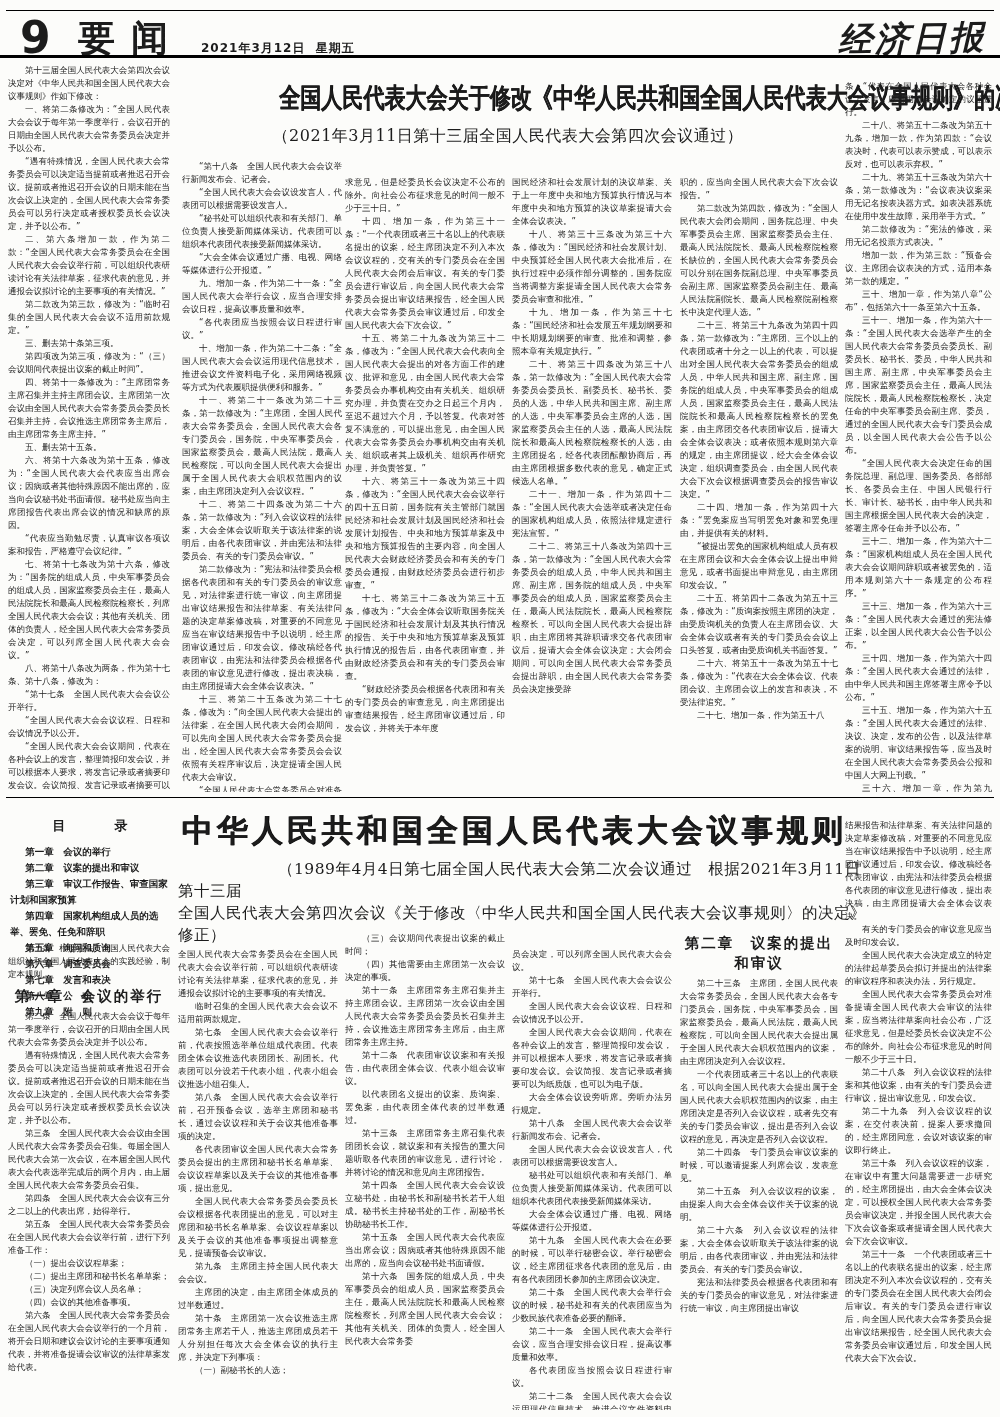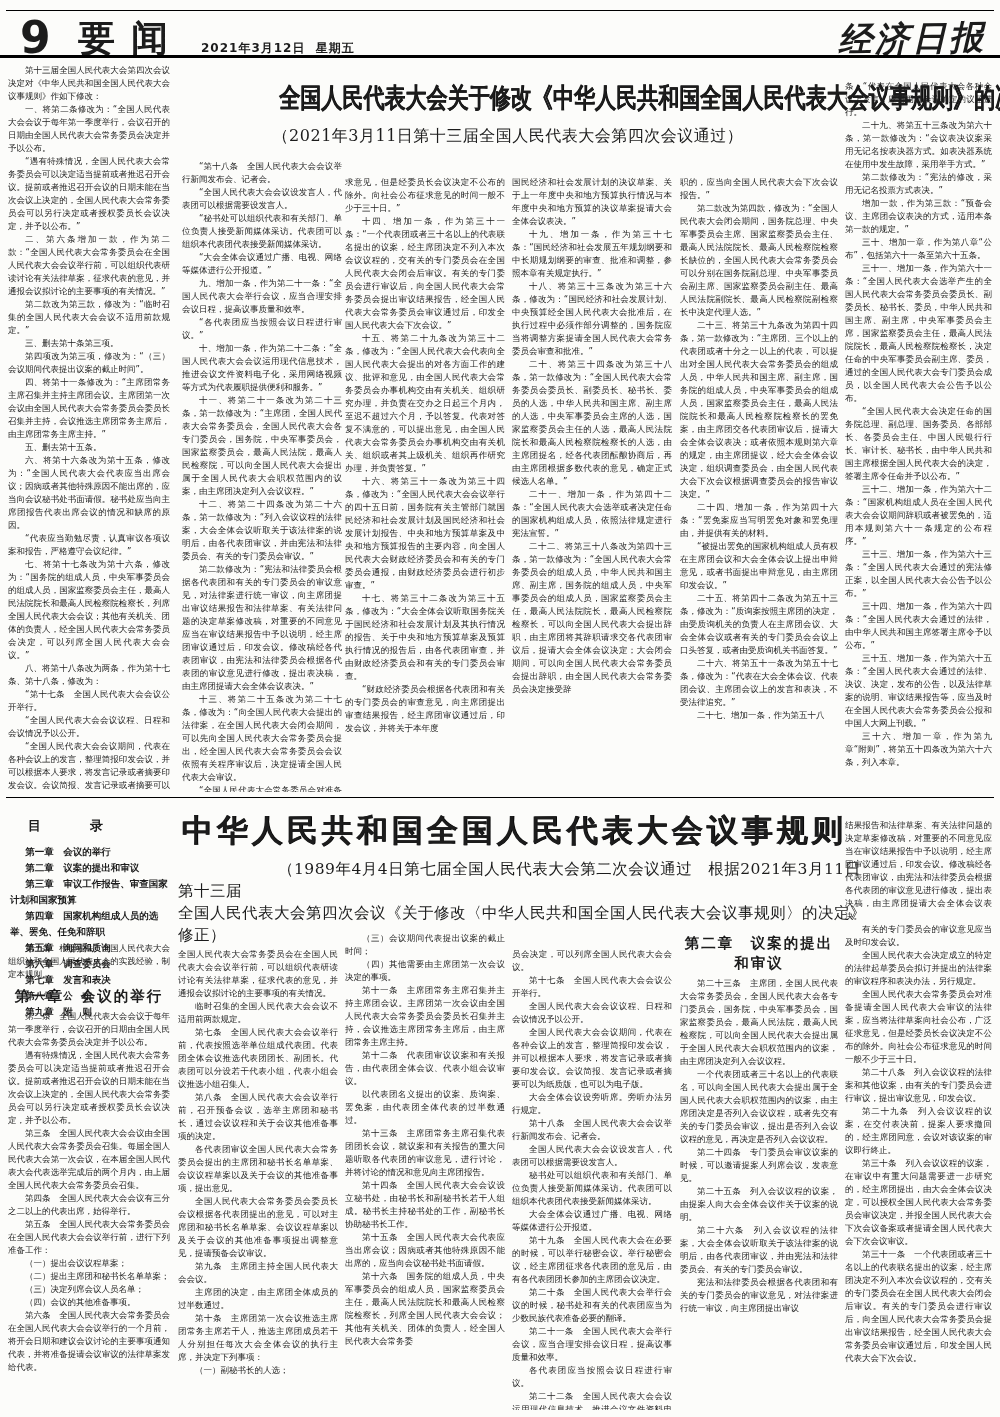--- a/index.html
+++ b/index.html
@@ -27,21 +27,21 @@
   .h2sub div{margin:0;}
   
   .col{font-size:8.5px;line-height:13px;text-align:justify;overflow:hidden;
        text-justify:inter-character;}
   .col p{margin:0;text-indent:2em;}
   .col p.noind{text-indent:0;margin-top:16px;}
   .col .chap{font-weight:bold;font-size:14.5px;line-height:20px;text-align:center;
              margin:5px 0 4px 0;text-indent:0;letter-spacing:2px;}
   
   .toc{font-size:9.5px;line-height:16px;font-weight:600;}
-  .toc-head{text-align:left;font-size:13px;font-weight:900;letter-spacing:18px;
+  .toc-head{text-align:center;font-size:13px;font-weight:900;letter-spacing:18px;
             margin-bottom:10px;padding-left:18px;}
   .toc-item{text-indent:1.6em;}
 </style>
 </head>
 <body>
 
 <div class="abs rule" style="left:6px;top:10px;width:988px;height:1px;"></div>
 <div class="abs pagenum" style="left:20px;top:16px;">9</div>
 <div class="abs secname" style="left:78px;top:22px;">要闻</div>
 <div class="abs dateline" style="left:201px;top:40px;">
@@ -90,38 +90,39 @@
 <div class="abs col" style="left:345px;top:160px;width:160px;height:632px;">
     <p class="noind">求意见，但是经委员长会议决定不公布的除外。向社会公布征求意见的时间一般不少于三十日。”</p>
     <p>十四、增加一条，作为第三十一条：“一个代表团或者三十名以上的代表联名提出的议案，经主席团决定不列入本次会议议程的，交有关的专门委员会在全国人民代表大会闭会后审议。有关的专门委员会进行审议后，向全国人民代表大会常务委员会提出审议结果报告，经全国人民代表大会常务委员会审议通过后，印发全国人民代表大会下次会议。”</p>
     <p>十五、将第二十九条改为第三十二条，修改为：“全国人民代表大会代表向全国人民代表大会提出的对各方面工作的建议、批评和意见，由全国人民代表大会常务委员会办事机构交由有关机关、组织研究办理，并负责在交办之日起三个月内，至迟不超过六个月，予以答复。代表对答复不满意的，可以提出意见，由全国人民代表大会常务委员会办事机构交由有关机关、组织或者其上级机关、组织再作研究办理，并负责答复。”</p>
     <p>十六、将第三十一条改为第三十四条，修改为：“全国人民代表大会会议举行的四十五日前，国务院有关主管部门就国民经济和社会发展计划及国民经济和社会发展计划报告、中央和地方预算草案及中央和地方预算报告的主要内容，向全国人民代表大会财政经济委员会和有关的专门委员会通报，由财政经济委员会进行初步审查。”</p>
     <p>十七、将第三十二条改为第三十五条，修改为：“大会全体会议听取国务院关于国民经济和社会发展计划及其执行情况的报告、关于中央和地方预算草案及预算执行情况的报告后，由各代表团审查，并由财政经济委员会和有关的专门委员会审查。</p>
     <p>“财政经济委员会根据各代表团和有关的专门委员会的审查意见，向主席团提出审查结果报告，经主席团审议通过后，印发会议，并将关于本年度</p>
   </div>
 <div class="abs col" style="left:512px;top:160px;width:160px;height:632px;">
     <p class="noind">国民经济和社会发展计划的决议草案、关于上一年度中央和地方预算执行情况与本年度中央和地方预算的决议草案提请大会全体会议表决。”</p>
+    <p>十八、将第三十三条改为第三十六条，修改为：“国民经济和社会发展计划、中央预算经全国人民代表大会批准后，在执行过程中必须作部分调整的，国务院应当将调整方案提请全国人民代表大会常务委员会审查和批准。”</p>
     <p>十九、增加一条，作为第三十七条：“国民经济和社会发展五年规划纲要和中长期规划纲要的审查、批准和调整，参照本章有关规定执行。”</p>
-    <p>十八、将第三十三条改为第三十六条，修改为：“国民经济和社会发展计划、中央预算经全国人民代表大会批准后，在执行过程中必须作部分调整的，国务院应当将调整方案提请全国人民代表大会常务委员会审查和批准。”</p>
     <p>二十、将第三十四条改为第三十八条，第一款修改为：“全国人民代表大会常务委员会委员长、副委员长、秘书长、委员的人选，中华人民共和国主席、副主席的人选，中央军事委员会主席的人选，国家监察委员会主任的人选，最高人民法院院长和最高人民检察院检察长的人选，由主席团提名，经各代表团酝酿协商后，再由主席团根据多数代表的意见，确定正式候选人名单。”</p>
     <p>二十一、增加一条，作为第四十二条：“全国人民代表大会选举或者决定任命的国家机构组成人员，依照法律规定进行宪法宣誓。”</p>
     <p>二十二、将第三十八条改为第四十三条，第一款修改为：“全国人民代表大会常务委员会的组成人员，中华人民共和国主席、副主席，国务院的组成人员，中央军事委员会的组成人员，国家监察委员会主任，最高人民法院院长，最高人民检察院检察长，可以向全国人民代表大会提出辞职，由主席团将其辞职请求交各代表团审议后，提请大会全体会议决定；大会闭会期间，可以向全国人民代表大会常务委员会提出辞职，由全国人民代表大会常务委员会决定接受辞</p>
   </div>
 <div class="abs col" style="left:680px;top:160px;width:158px;height:632px;">
     <p class="noind">职的，应当向全国人民代表大会下次会议报告。”</p>
     <p>第二款改为第四款，修改为：“全国人民代表大会闭会期间，国务院总理、中央军事委员会主席、国家监察委员会主任、最高人民法院院长、最高人民检察院检察长缺位的，全国人民代表大会常务委员会可以分别在国务院副总理、中央军事委员会副主席、国家监察委员会副主任、最高人民法院副院长、最高人民检察院副检察长中决定代理人选。”</p>
     <p>二十三、将第三十九条改为第四十四条，第一款修改为：“主席团、三个以上的代表团或者十分之一以上的代表，可以提出对全国人民代表大会常务委员会的组成人员，中华人民共和国主席、副主席，国务院的组成人员，中央军事委员会的组成人员，国家监察委员会主任，最高人民法院院长和最高人民检察院检察长的罢免案，由主席团交各代表团审议后，提请大会全体会议表决；或者依照本规则第六章的规定，由主席团提议，经大会全体会议决定，组织调查委员会，由全国人民代表大会下次会议根据调查委员会的报告审议决定。”</p>
     <p>二十四、增加一条，作为第四十六条：“罢免案应当写明罢免对象和罢免理由，并提供有关的材料。</p>
     <p>“被提出罢免的国家机构组成人员有权在主席团会议和大会全体会议上提出申辩意见，或者书面提出申辩意见，由主席团印发会议。”</p>
     <p>二十五、将第四十二条改为第五十三条，修改为：“质询案按照主席团的决定，由受质询机关的负责人在主席团会议、大会全体会议或者有关的专门委员会会议上口头答复，或者由受质询机关书面答复。”</p>
     <p>二十六、将第五十一条改为第五十七条，修改为：“代表在大会全体会议、代表团会议、主席团会议上的发言和表决，不受法律追究。”</p>
     <p>二十七、增加一条，作为第五十八</p>
   </div>
 <div class="abs col" style="left:845px;top:64px;width:147px;height:728px;">
     <p class="noind">条：“代表在全国人民代表大会各种会议上发言，应当围绕会议确定的议题进行。”</p>
+    <p>二十八、将第五十二条改为第五十九条，增加一款，作为第四款：“会议表决时，代表可以表示赞成，可以表示反对，也可以表示弃权。”</p>
     <p>二十九、将第五十三条改为第六十条，第一款修改为：“会议表决议案采用无记名按表决器方式。如表决器系统在使用中发生故障，采用举手方式。”</p>
     <p>第二款修改为：“宪法的修改，采用无记名投票方式表决。”</p>
     <p>增加一款，作为第三款：“预备会议、主席团会议表决的方式，适用本条第一款的规定。”</p>
     <p>三十、增加一章，作为第八章“公布”，包括第六十一条至第六十五条。</p>
     <p>三十一、增加一条，作为第六十一条：“全国人民代表大会选举产生的全国人民代表大会常务委员会委员长、副委员长、秘书长、委员，中华人民共和国主席、副主席，中央军事委员会主席，国家监察委员会主任，最高人民法院院长，最高人民检察院检察长，决定任命的中央军事委员会副主席、委员，通过的全国人民代表大会专门委员会成员，以全国人民代表大会公告予以公布。</p>
     <p>“全国人民代表大会决定任命的国务院总理、副总理、国务委员、各部部长、各委员会主任、中国人民银行行长、审计长、秘书长，由中华人民共和国主席根据全国人民代表大会的决定，签署主席令任命并予以公布。”</p>
     <p>三十二、增加一条，作为第六十二条：“国家机构组成人员在全国人民代表大会会议期间辞职或者被罢免的，适用本规则第六十一条规定的公布程序。”</p>
     <p>三十三、增加一条，作为第六十三条：“全国人民代表大会通过的宪法修正案，以全国人民代表大会公告予以公布。”</p>
     <p>三十四、增加一条，作为第六十四条：“全国人民代表大会通过的法律，由中华人民共和国主席签署主席令予以公布。”</p>
     <p>三十五、增加一条，作为第六十五条：“全国人民代表大会通过的法律、决议、决定，发布的公告，以及法律草案的说明、审议结果报告等，应当及时在全国人民代表大会常务委员会公报和中国人大网上刊载。”</p>

